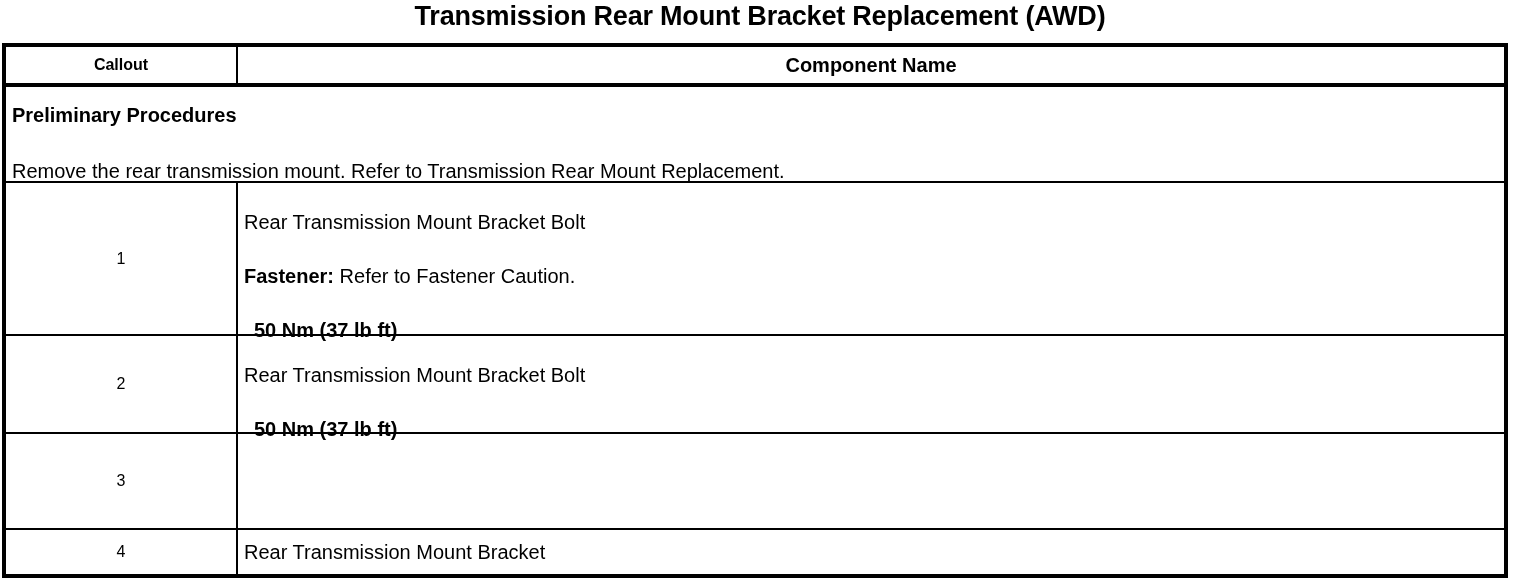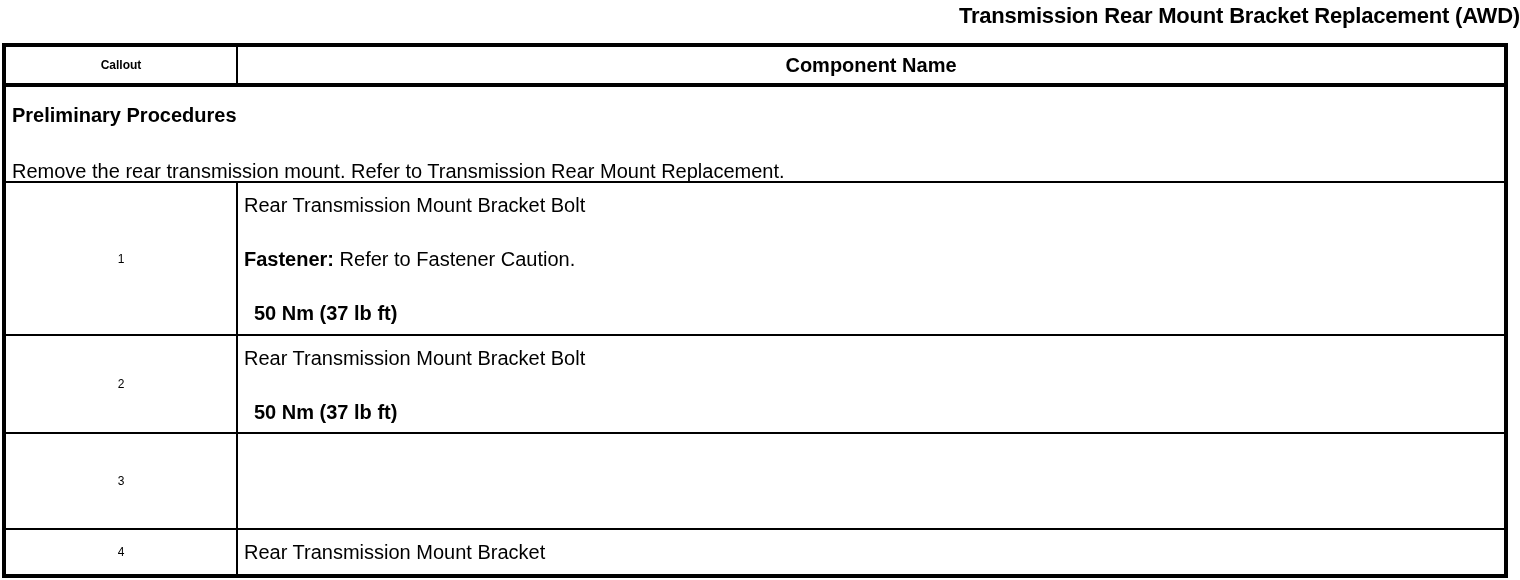--- a/index.html
+++ b/index.html
@@ -22,22 +22,22 @@
     height: 580px;
     box-sizing: border-box;
   }
 
   
   .doc-title {
     position: absolute;
     left: 0;
     top: 2px;
     width: 1520px;
-    text-align: right;
-    font-size: 22px;
+    text-align: center;
+    font-size: 27px;
     font-weight: bold;
     letter-spacing: -0.2px;
     line-height: 28px;
     white-space: nowrap;
   }
 
   
   .proc-table {
     position: absolute;
     left: 2px;
@@ -93,31 +93,31 @@
     position: absolute;
     left: 0;
     top: 0;
     width: 232px;
     height: 100%;
     box-sizing: border-box;
     border-right: 2px solid #000000;
     display: flex;
     align-items: center;
     justify-content: center;
-    font-size: 12px;
+    font-size: 16px;
     line-height: 26px;
   }
   .cell-component {
     position: absolute;
     left: 232px;
     top: 0;
     right: 0;
     height: 100%;
     box-sizing: border-box;
-    padding: 0 6px;
+    padding: 17px 6px;
     font-size: 20px;
     line-height: 26px;
   }
 
   
   .row-header .cell-callout,
   .row-header .cell-component {
     font-weight: bold;
     display: flex;
     align-items: center;

